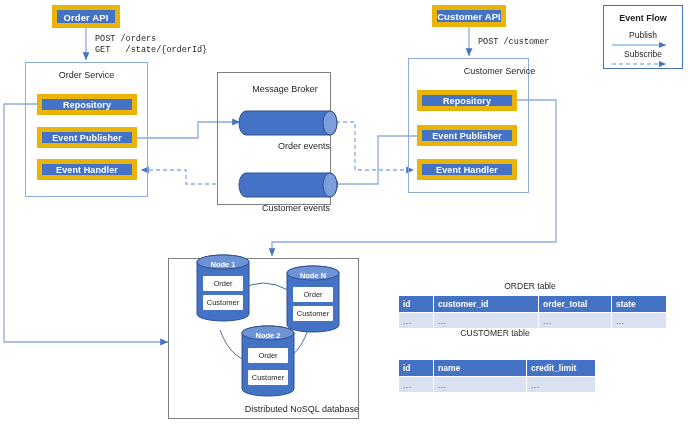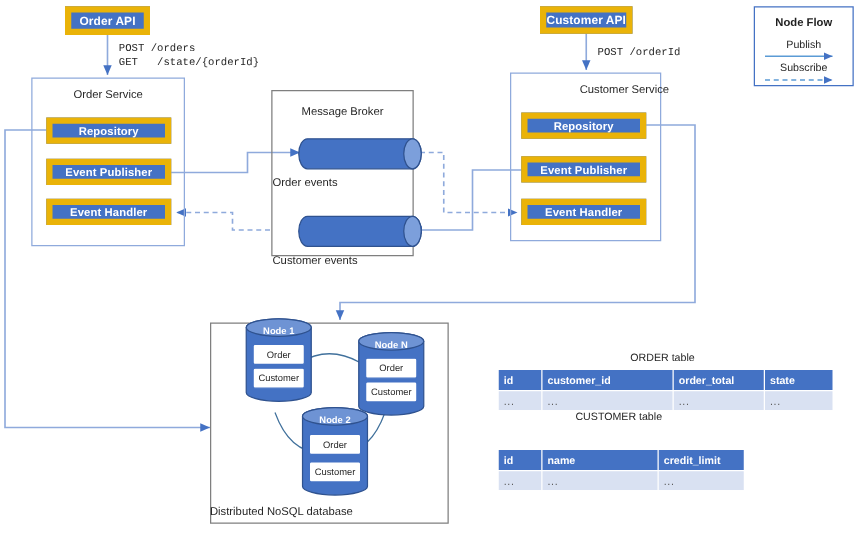--- a/index.html
+++ b/index.html
@@ -61,21 +61,21 @@
     font-size: 8.5px;
     color: #262626;
     white-space: pre;
     line-height: 11px;
     font-family: Liberation Mono, monospace;
   }
   .center-label {
     position: absolute;
     font-size: 9px;
     color: #262626;
-    text-align: left;
+    text-align: right;
     white-space: nowrap;
   }
   
   .hcyl { position: absolute; }
   
   .legend-box {
     position: absolute;
     border: 1px solid #4472c4;
     background: #ffffff;
   }
@@ -204,54 +204,54 @@
     <span>Repository</span>
   </div>
   <div class="node fillbox" style="left:37px; top:127px; width:100px; height:21px;">
     <span>Event Publisher</span>
   </div>
   <div class="node fillbox" style="left:37px; top:159px; width:100px; height:21px;">
     <span>Event Handler</span>
   </div>
 
   <div class="node container-box gray" style="left:217px; top:72px; width:114px; height:133px;"></div>
-  <div class="container-title" style="left:217px; top:84px; width:114px;">Message Broker</div>
+  <div class="container-title" style="left:228px; top:84px; width:114px;">Message Broker</div>
 
   <svg class="hcyl" style="left:238px; top:110px;" width="100" height="26" viewBox="0 0 100 26">
     <path d="M8,1 H92 A7,12 0 0 1 92,25 H8 A7,12 0 0 1 8,1 Z" fill="#4472c4" stroke="#2f528f" stroke-width="1"></path>
     <path d="M92,1 A7,12 0 0 0 92,25 A7,12 0 0 0 92,1 Z" fill="#7c9fdb" stroke="#2f528f" stroke-width="1"></path>
   </svg>
   <div class="center-label" style="left:218px; top:141px; width:112px;">Order events</div>
 
   <svg class="hcyl" style="left:238px; top:172px;" width="100" height="26" viewBox="0 0 100 26">
     <path d="M8,1 H92 A7,12 0 0 1 92,25 H8 A7,12 0 0 1 8,1 Z" fill="#4472c4" stroke="#2f528f" stroke-width="1"></path>
     <path d="M92,1 A7,12 0 0 0 92,25 A7,12 0 0 0 92,1 Z" fill="#7c9fdb" stroke="#2f528f" stroke-width="1"></path>
   </svg>
   <div class="center-label" style="left:218px; top:203px; width:112px;">Customer events</div>
 
   <div class="node fillbox api" style="left:432px; top:5px; width:74px; height:22px;">
     <span>Customer API</span>
   </div>
-  <div class="plain-label" style="left:478px; top:37px;">POST /orderId</div>
+  <div class="plain-label" style="left:478px; top:37px;">POST /customer</div>
 
   <div class="node container-box" style="left:408px; top:58px; width:121px; height:135px;"></div>
   <div class="container-title" style="left:408px; top:66px; width:121px;padding-left:31px;">Customer Service</div>
 
   <div class="node fillbox" style="left:417px; top:90px; width:100px; height:21px;">
     <span>Repository</span>
   </div>
   <div class="node fillbox" style="left:417px; top:125px; width:100px; height:21px;">
     <span>Event Publisher</span>
   </div>
   <div class="node fillbox" style="left:417px; top:159px; width:100px; height:21px;">
     <span>Event Handler</span>
   </div>
 
   <div class="legend-box" style="left:603px; top:5px; width:78px; height:62px;">
-    <div class="legend-title" style="top:7px;">Node Flow</div>
+    <div class="legend-title" style="top:7px;">Event Flow</div>
     <div class="legend-label" style="top:24px;">Publish</div>
     <svg style="position:absolute; left:8px; top:35px;" width="62" height="8" viewBox="0 0 62 8">
       <path d="M0,4 L54,4" stroke="#5b9bd5" stroke-width="1.2" fill="none" marker-end="url(#arrowSolid)"></path>
     </svg>
     <div class="legend-label" style="top:43px;">Subscribe</div>
     <svg style="position:absolute; left:8px; top:54px;" width="62" height="8" viewBox="0 0 62 8">
       <path d="M0,4 L54,4" stroke="#5b9bd5" stroke-width="1.2" fill="none" stroke-dasharray="4,3" marker-end="url(#arrowDash)"></path>
     </svg>
   </div>
 

